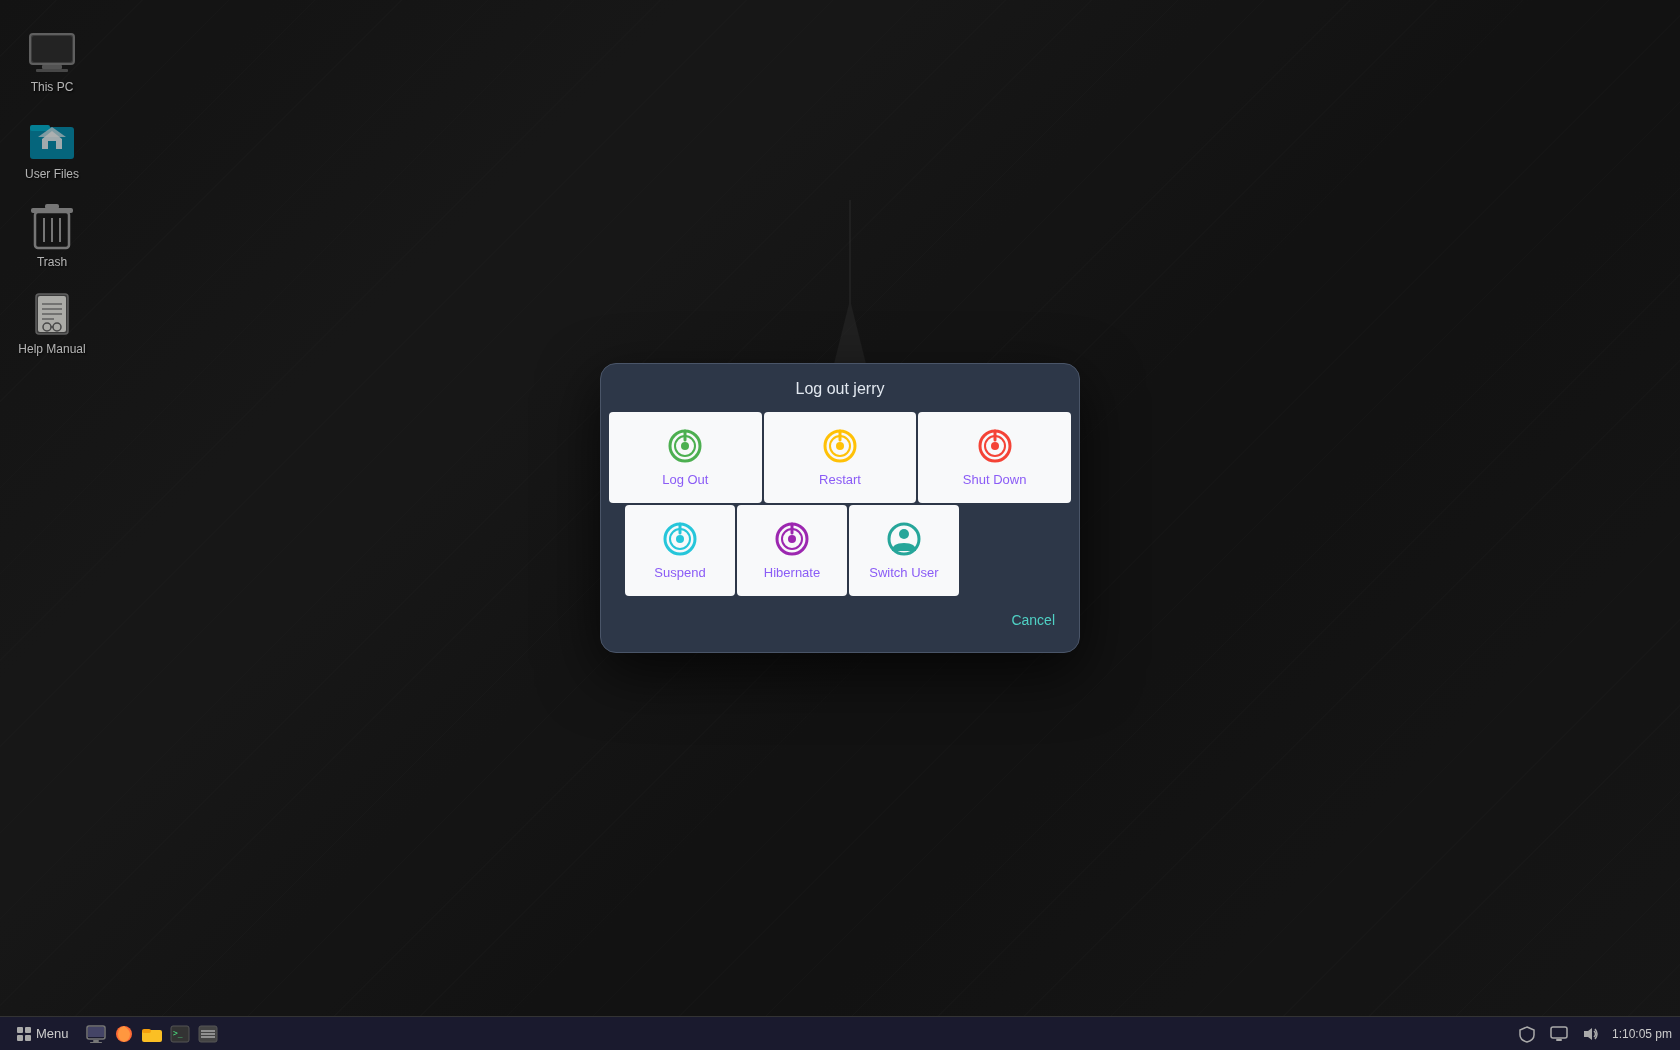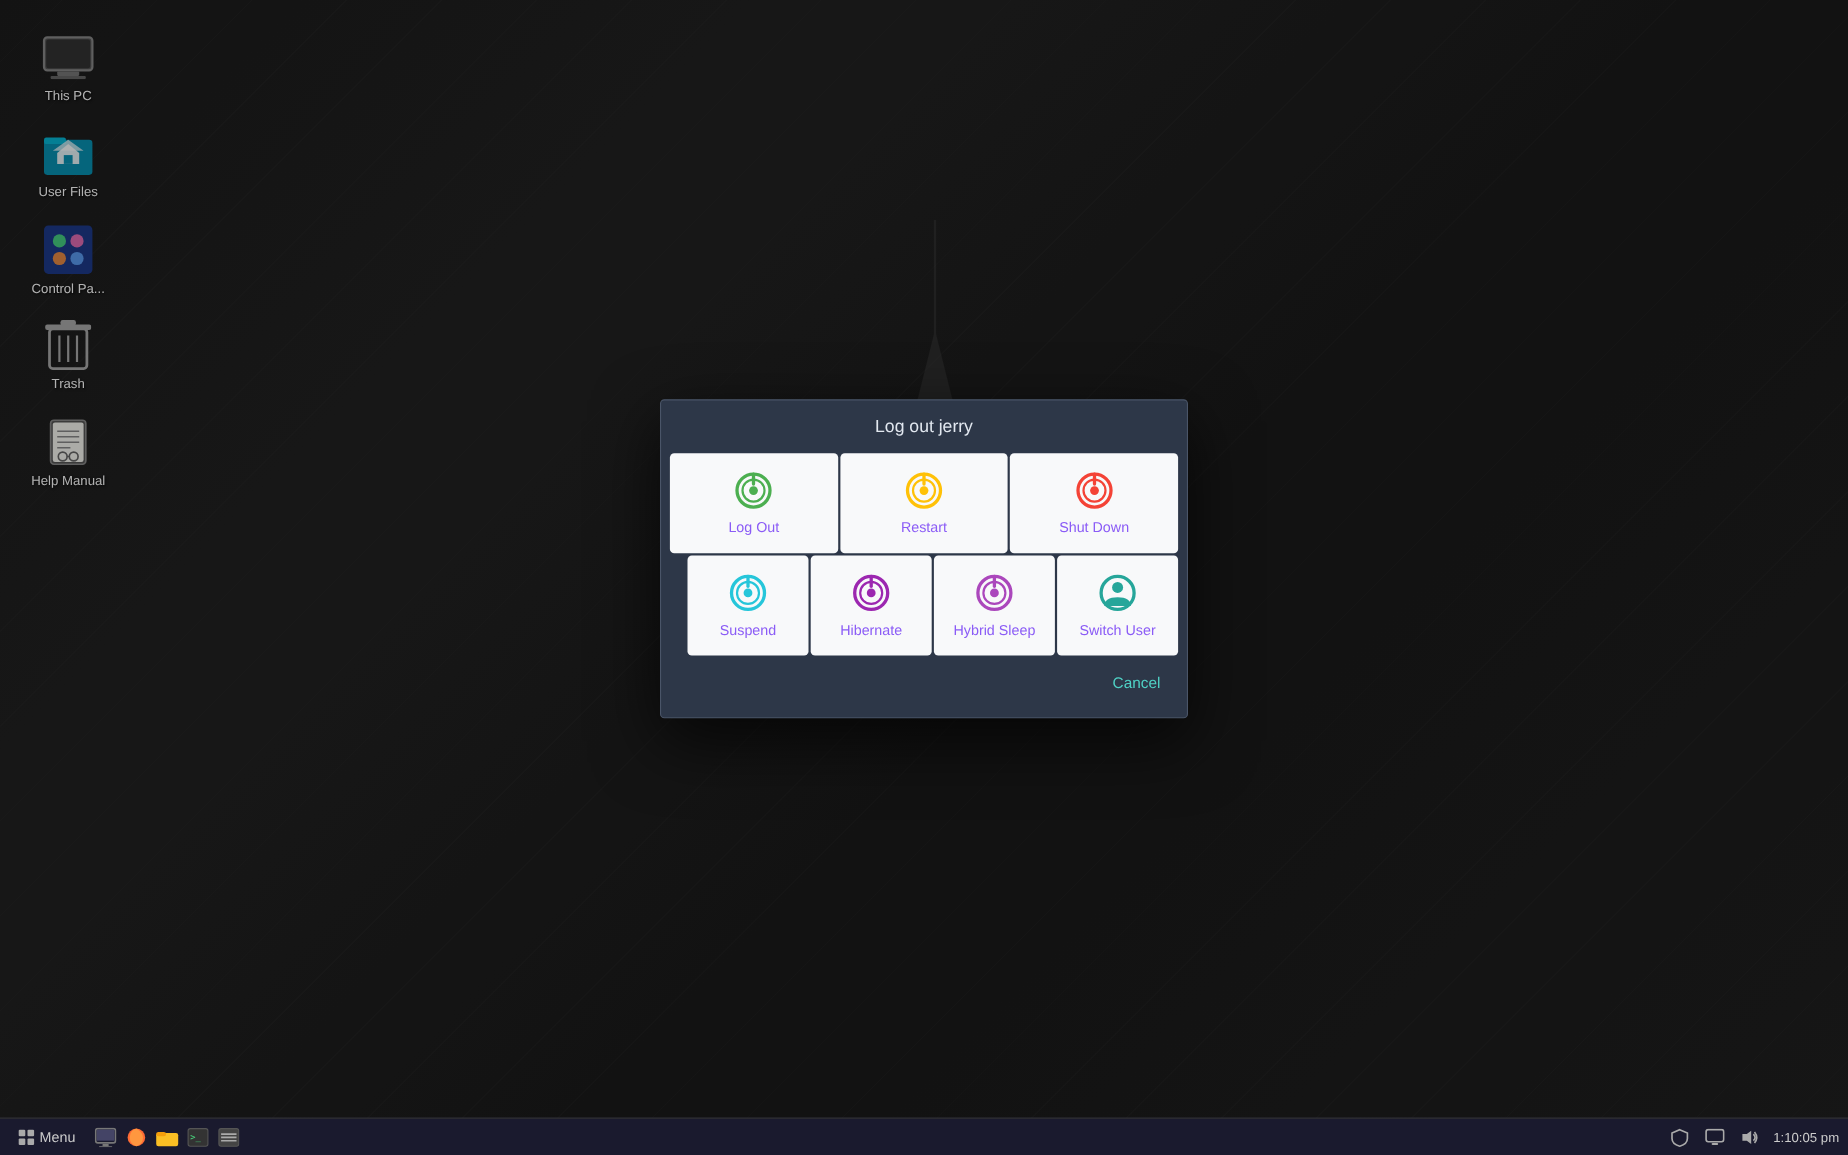--- a/index.html
+++ b/index.html
@@ -34,21 +34,21 @@
           rgba(255,255,255,0.015) 60px,
           rgba(255,255,255,0.015) 61px
         );
       pointer-events: none;
     }
 
     
     .desktop-icons {
       position: absolute;
       top: 10px;
-      left: 12px;
+      left: 2px;
       width: 100px;
       display: flex;
       flex-direction: column;
       gap: 5px;
       padding: 10px 5px;
     }
 
     .desktop-icon {
       display: flex;
       flex-direction: column;
@@ -138,21 +138,21 @@
       background: rgba(0,0,0,0.3);
       display: flex;
       align-items: center;
       justify-content: center;
       z-index: 50;
     }
 
     
     .logout-dialog {
       background: #2d3748;
-      border-radius: 4px;
+      border-radius: 16px;
       width: 480px;
       padding: 0 0 16px 0;
       box-shadow: 0 20px 60px rgba(0,0,0,0.7);
       border: 1px solid #4a5568;
     }
 
     .dialog-title {
       text-align: center;
       color: #e2e8f0;
       font-size: 16px;
@@ -261,32 +261,20 @@
           <rect x="2" y="8" width="20" height="6" rx="2" fill="#06b6d4"></rect>
 
           <polygon points="24,14 34,22 34,32 14,32 14,22" fill="white" opacity="0.9"></polygon>
           <rect x="20" y="24" width="8" height="8" fill="#0891b2"></rect>
           <polygon points="24,10 38,20 10,20" fill="white" opacity="0.7"></polygon>
         </svg>
       </div>
       <span class="icon-label">User Files</span>
     </div>
 
-    <div class="desktop-icon">
-      <div class="icon-img">
-        <svg width="46" height="46" viewBox="0 0 46 46">
-          <rect x="1" y="1" width="44" height="44" rx="4" fill="#1e3a8a"></rect>
-          <circle cx="15" cy="15" r="6" fill="#4ade80" opacity="0.9"></circle>
-          <circle cx="31" cy="15" r="6" fill="#f472b6" opacity="0.9"></circle>
-          <circle cx="15" cy="31" r="6" fill="#fb923c" opacity="0.9"></circle>
-          <circle cx="31" cy="31" r="6" fill="#60a5fa" opacity="0.9"></circle>
-        </svg>
-      </div>
-      <span class="icon-label">Control Pa...</span>
-    </div>
 
 
     <div class="desktop-icon">
       <div class="icon-img">
         <svg width="42" height="46" viewBox="0 0 42 46">
           <rect x="4" y="8" width="34" height="36" rx="3" fill="none" stroke="#aaa" stroke-width="2.5"></rect>
 
           <line x1="13" y1="14" x2="13" y2="38" stroke="#aaa" stroke-width="2"></line>
           <line x1="21" y1="14" x2="21" y2="38" stroke="#aaa" stroke-width="2"></line>
           <line x1="29" y1="14" x2="29" y2="38" stroke="#aaa" stroke-width="2"></line>
@@ -384,31 +372,20 @@
             <svg width="36" height="36" viewBox="0 0 36 36">
               <circle cx="18" cy="18" r="15" fill="none" stroke="#9c27b0" stroke-width="3"></circle>
               <circle cx="18" cy="18" r="10" fill="none" stroke="#9c27b0" stroke-width="2"></circle>
               <line x1="18" y1="3" x2="18" y2="12" stroke="#9c27b0" stroke-width="3" stroke-linecap="round"></line>
               <circle cx="18" cy="18" r="4" fill="#9c27b0"></circle>
             </svg>
           </div>
           <span class="btn-label">Hibernate</span>
         </button>
 
-        <button class="dialog-btn">
-          <div class="btn-icon">
-            <svg width="36" height="36" viewBox="0 0 36 36">
-              <circle cx="18" cy="18" r="15" fill="none" stroke="#ab47bc" stroke-width="3"></circle>
-              <circle cx="18" cy="18" r="10" fill="none" stroke="#ab47bc" stroke-width="2"></circle>
-              <line x1="18" y1="3" x2="18" y2="12" stroke="#ab47bc" stroke-width="3" stroke-linecap="round"></line>
-              <circle cx="18" cy="18" r="4" fill="#ab47bc"></circle>
-            </svg>
-          </div>
-          <span class="btn-label">Hybrid Sleep</span>
-        </button>
 
         <button class="dialog-btn">
           <div class="btn-icon">
             <svg width="36" height="36" viewBox="0 0 36 36">
               <circle cx="18" cy="18" r="15" fill="none" stroke="#26a69a" stroke-width="3"></circle>
 
               <circle cx="18" cy="13" r="5" fill="#26a69a"></circle>
               <path d="M6 30 Q6 22 18 22 Q30 22 30 30" fill="#26a69a"></path>
             </svg>
           </div>

